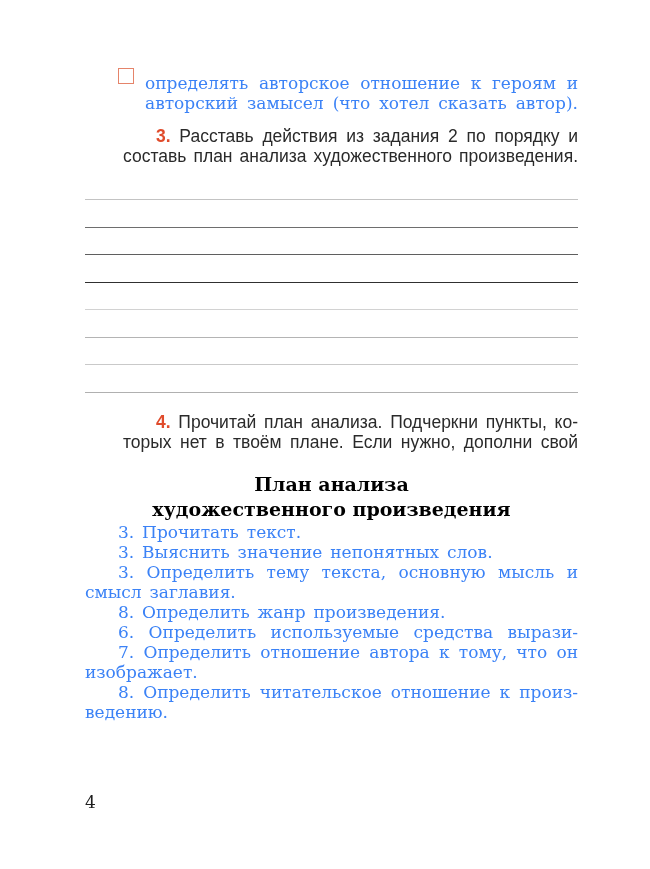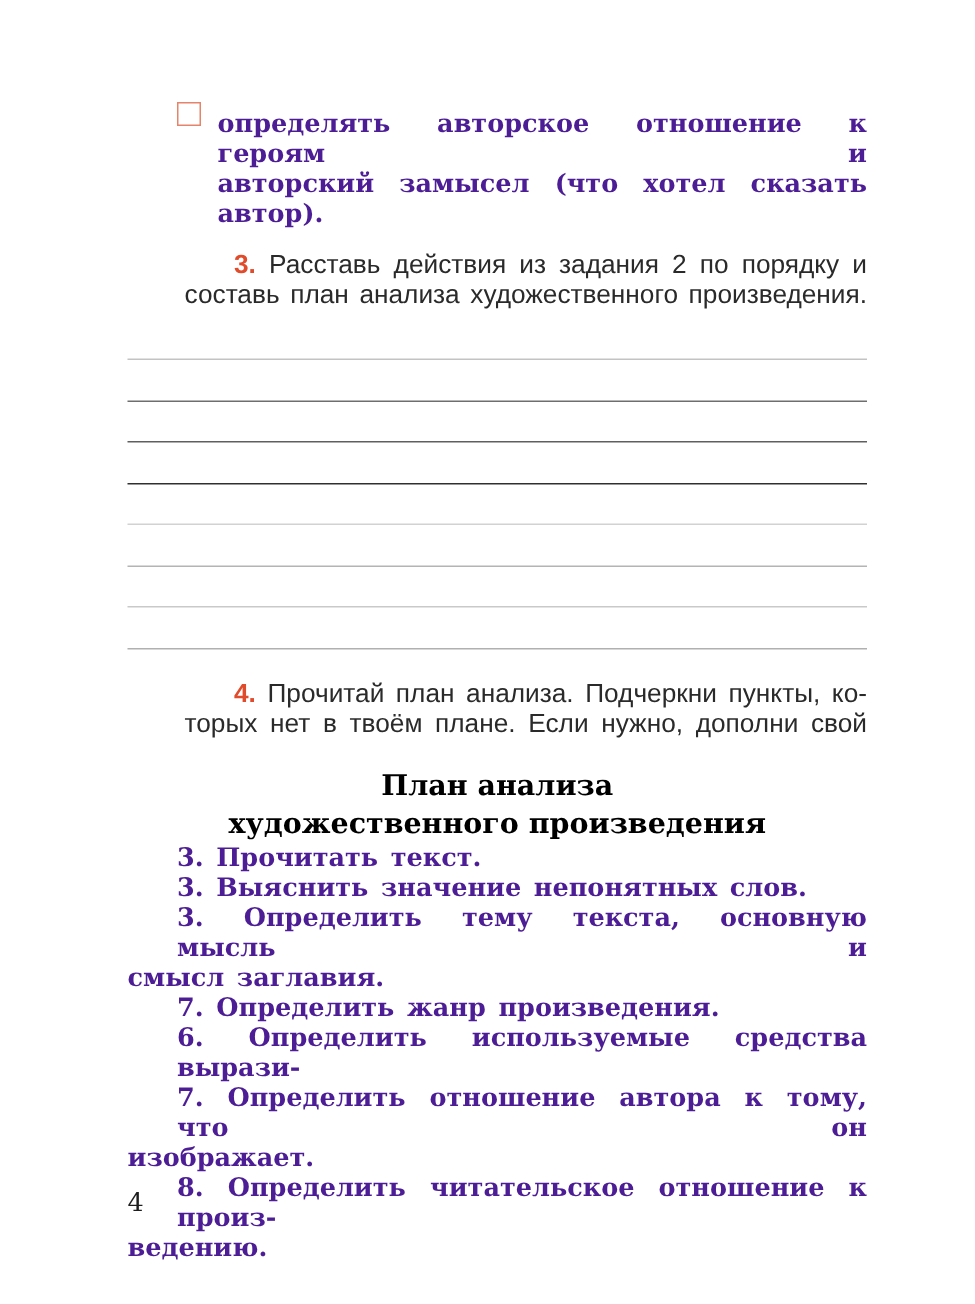--- a/index.html
+++ b/index.html
@@ -10,21 +10,21 @@
     overflow: hidden;
     font-family: "DejaVu Serif", "Liberation Serif", serif;
     color: #1e1e1e;
   }
   .content {
     position: absolute;
     left: 85px; top: 0;
     width: 493px;
   }
   .line { line-height: 20px; font-size: 17px; white-space: normal; }
-  .srf  { font-family: "DejaVu Serif", "Liberation Serif", serif; color:#4c1d95;font-weight:bold; }
+  .srf  { font-family: "DejaVu Serif", "Liberation Serif", serif; color:#3b82f6; }
   .sns  { font-family: "Liberation Sans", sans-serif; color:#2a2a2a; font-size:17.5px; }
   .just { text-align: justify; text-align-last: justify; }
   .ind  { padding-left: 33px; }
 
   .checkbox-item { position: relative; margin-top: 73px; padding-left: 60px; }
   .checkbox {
     position: absolute; left: 33px; top: -5px;
     width: 14px; height: 14px;
     border: 1.8px solid #e5846a;
     background: #fff;
@@ -105,21 +105,21 @@
         <div class="line srf ind">3. Прочитать текст.</div>
       </div>
       <div class="plan-item">
         <div class="line srf ind">3. Выяснить значение непонятных слов.</div>
       </div>
       <div class="plan-item">
         <div class="line srf just ind">3. Определить тему текста, основную мысль и</div>
         <div class="line srf">смысл заглавия.</div>
       </div>
       <div class="plan-item">
-        <div class="line srf ind">7. Определить жанр произведения.</div>
+        <div class="line srf ind">8. Определить жанр произведения.</div>
       </div>
       <div class="plan-item">
         <div class="line srf just ind">6. Определить используемые средства вырази-</div>
       </div>
       <div class="plan-item">
         <div class="line srf just ind">7. Определить отношение автора к тому, что он</div>
         <div class="line srf">изображает.</div>
       </div>
       <div class="plan-item">
         <div class="line srf just ind">8. Определить читательское отношение к произ-</div>

